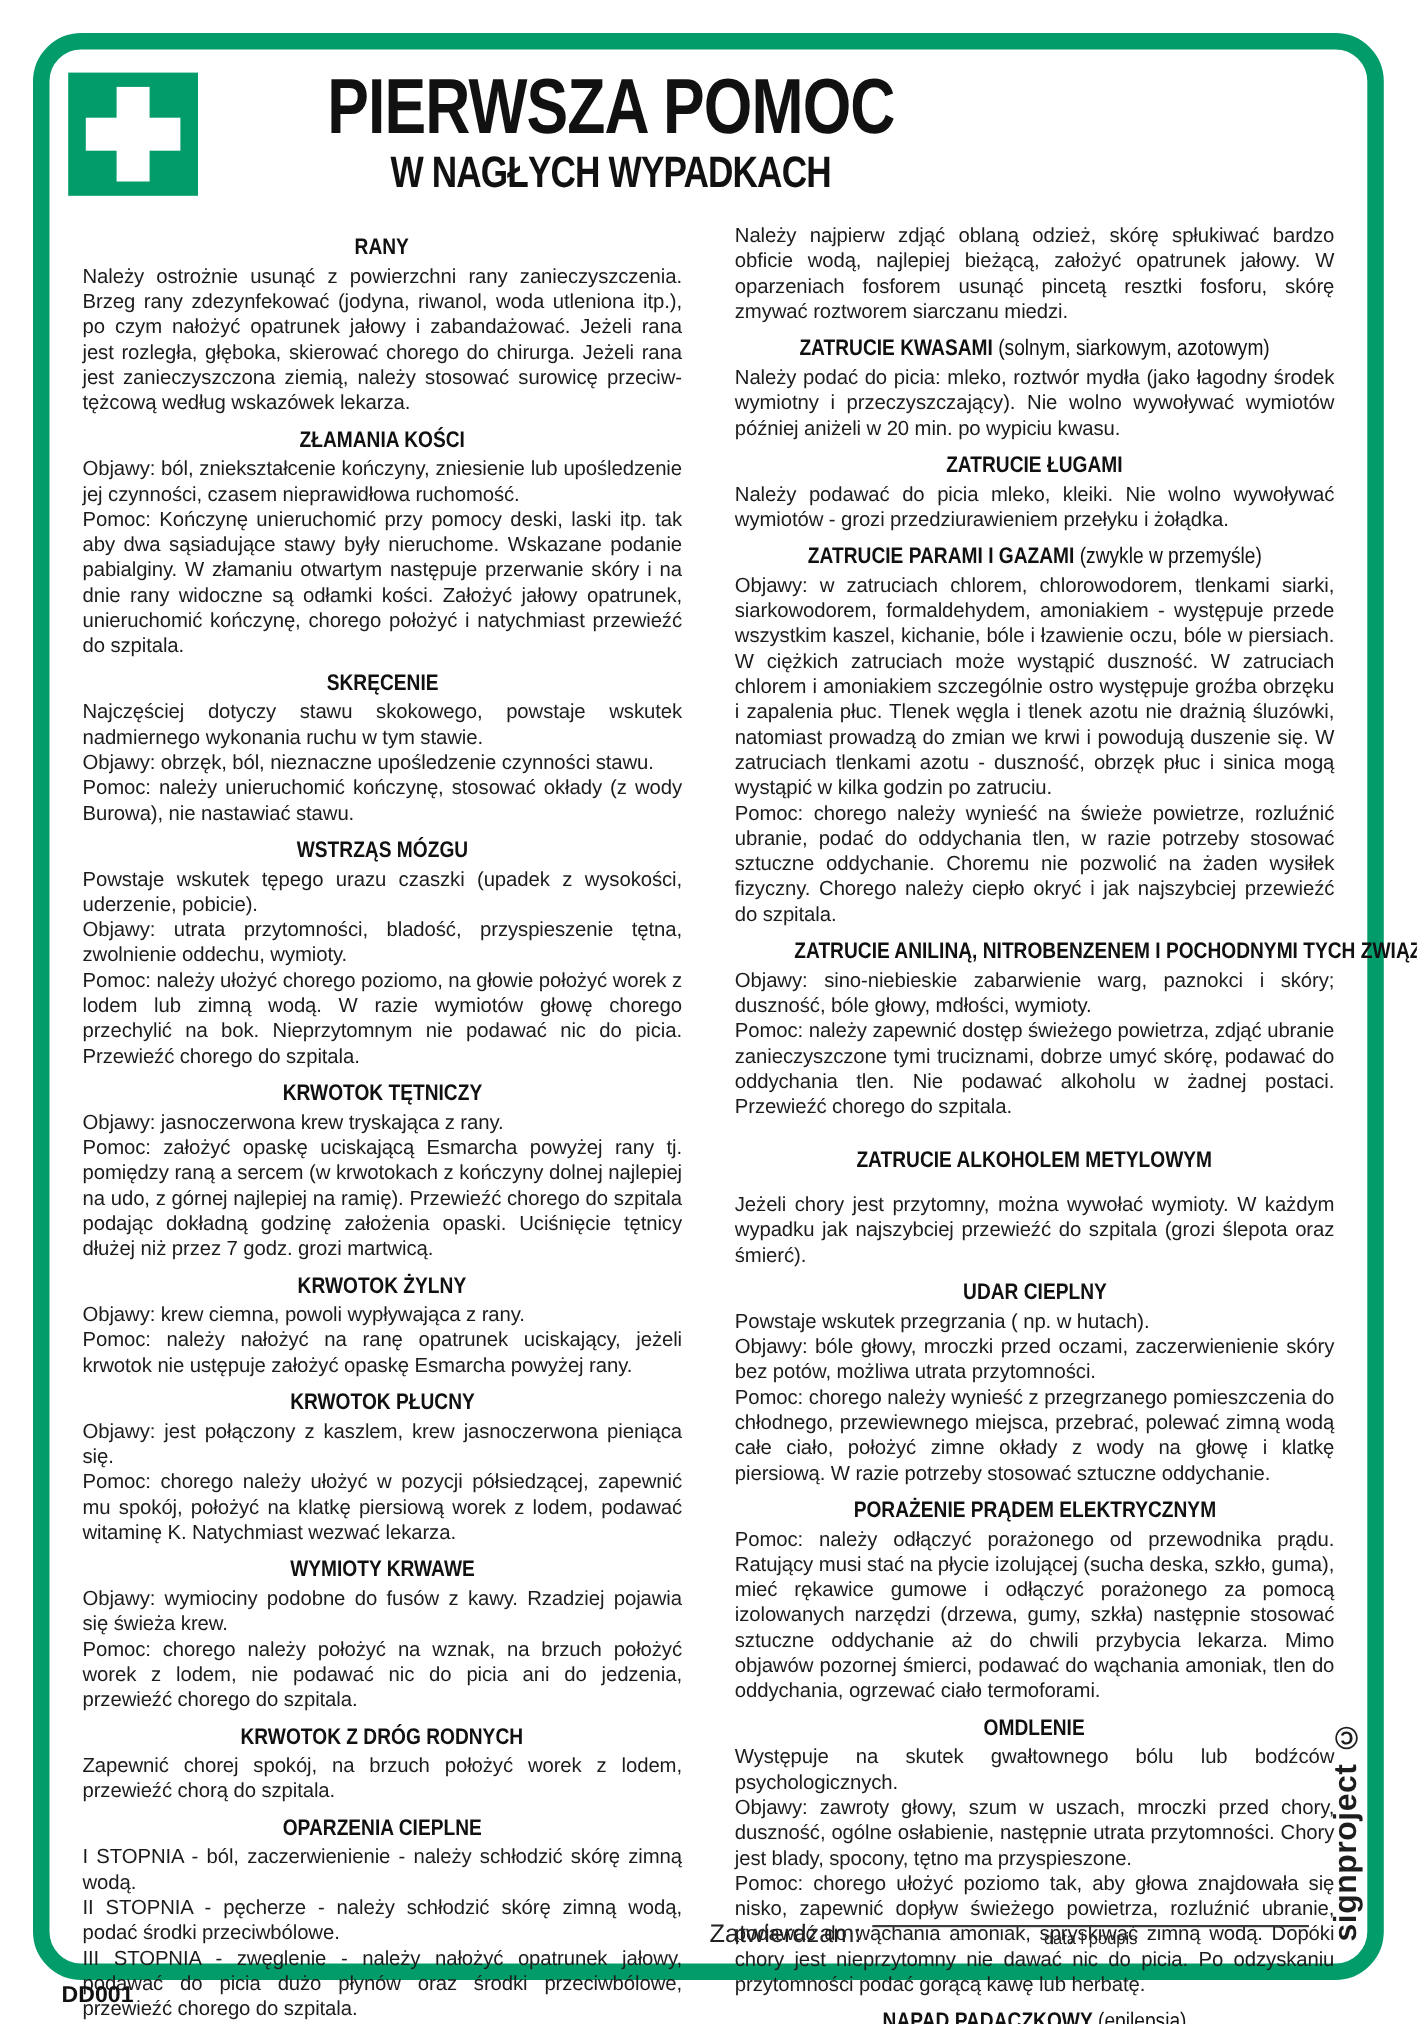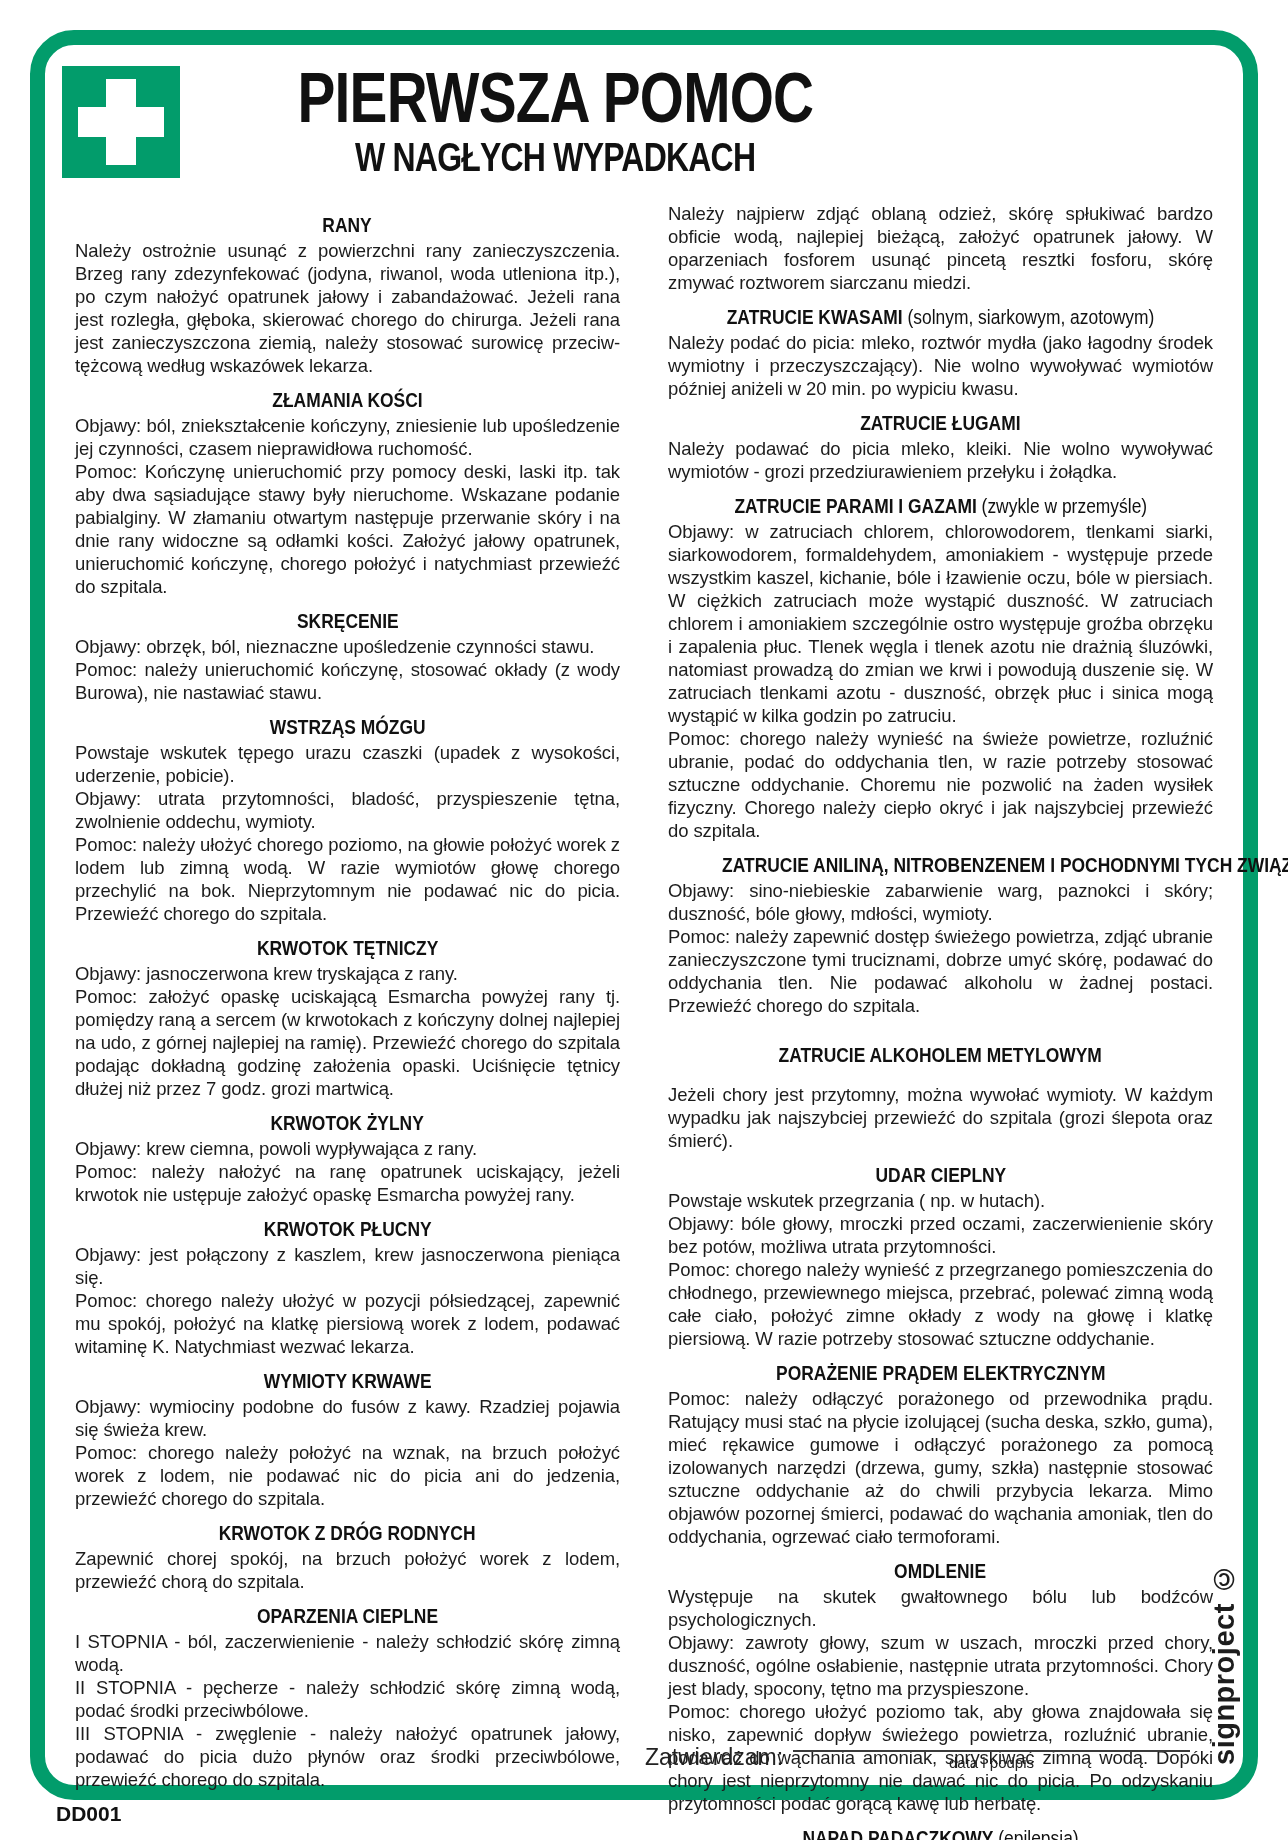--- a/index.html
+++ b/index.html
@@ -85,20 +85,21 @@
       <h3><span class="cond2"><b>RANY</b></span></h3>
       <p>Należy ostrożnie usunąć z powierzchni rany zanieczyszczenia. Brzeg rany zdezynfekować (jodyna, riwanol, woda utleniona itp.), po czym nałożyć opatrunek jałowy i zabandażować. Jeżeli rana jest rozległa, głęboka, skierować chorego do chirurga. Jeżeli rana jest zanieczyszczona ziemią, należy stosować surowicę przeciw-tężcową według wskazówek lekarza.</p>
     </section>
     <section class="sec">
       <h3><span class="cond2"><b>ZŁAMANIA KOŚCI</b></span></h3>
       <p>Objawy: ból, zniekształcenie kończyny, zniesienie lub upośledzenie jej czynności, czasem nieprawidłowa ruchomość.</p>
       <p>Pomoc: Kończynę unieruchomić przy pomocy deski, laski itp. tak aby dwa sąsiadujące stawy były nieruchome. Wskazane podanie pabialginy. W złamaniu otwartym następuje przerwanie skóry i na dnie rany widoczne są odłamki kości. Założyć jałowy opatrunek, unieruchomić kończynę, chorego położyć i natychmiast przewieźć do szpitala.</p>
     </section>
     <section class="sec">
       <h3><span class="cond2"><b>SKRĘCENIE</b></span></h3>
+      <p>Najczęściej dotyczy stawu skokowego, powstaje wskutek nadmiernego wykonania ruchu w tym stawie.</p>
       <p>Objawy: obrzęk, ból, nieznaczne upośledzenie czynności stawu.</p>
       <p>Pomoc: należy unieruchomić kończynę, stosować okłady (z wody Burowa), nie nastawiać stawu.</p>
     </section>
     <section class="sec">
       <h3><span class="cond2"><b>WSTRZĄS MÓZGU</b></span></h3>
       <p>Powstaje wskutek tępego urazu czaszki (upadek z wysokości, uderzenie, pobicie).</p>
       <p>Objawy: utrata przytomności, bladość, przyspieszenie tętna, zwolnienie oddechu, wymioty.</p>
       <p>Pomoc: należy ułożyć chorego poziomo, na głowie położyć worek z lodem lub zimną wodą. W razie wymiotów głowę chorego przechylić na bok. Nieprzytomnym nie podawać nic do picia. Przewieźć chorego do szpitala.</p>
     </section>
     <section class="sec">

